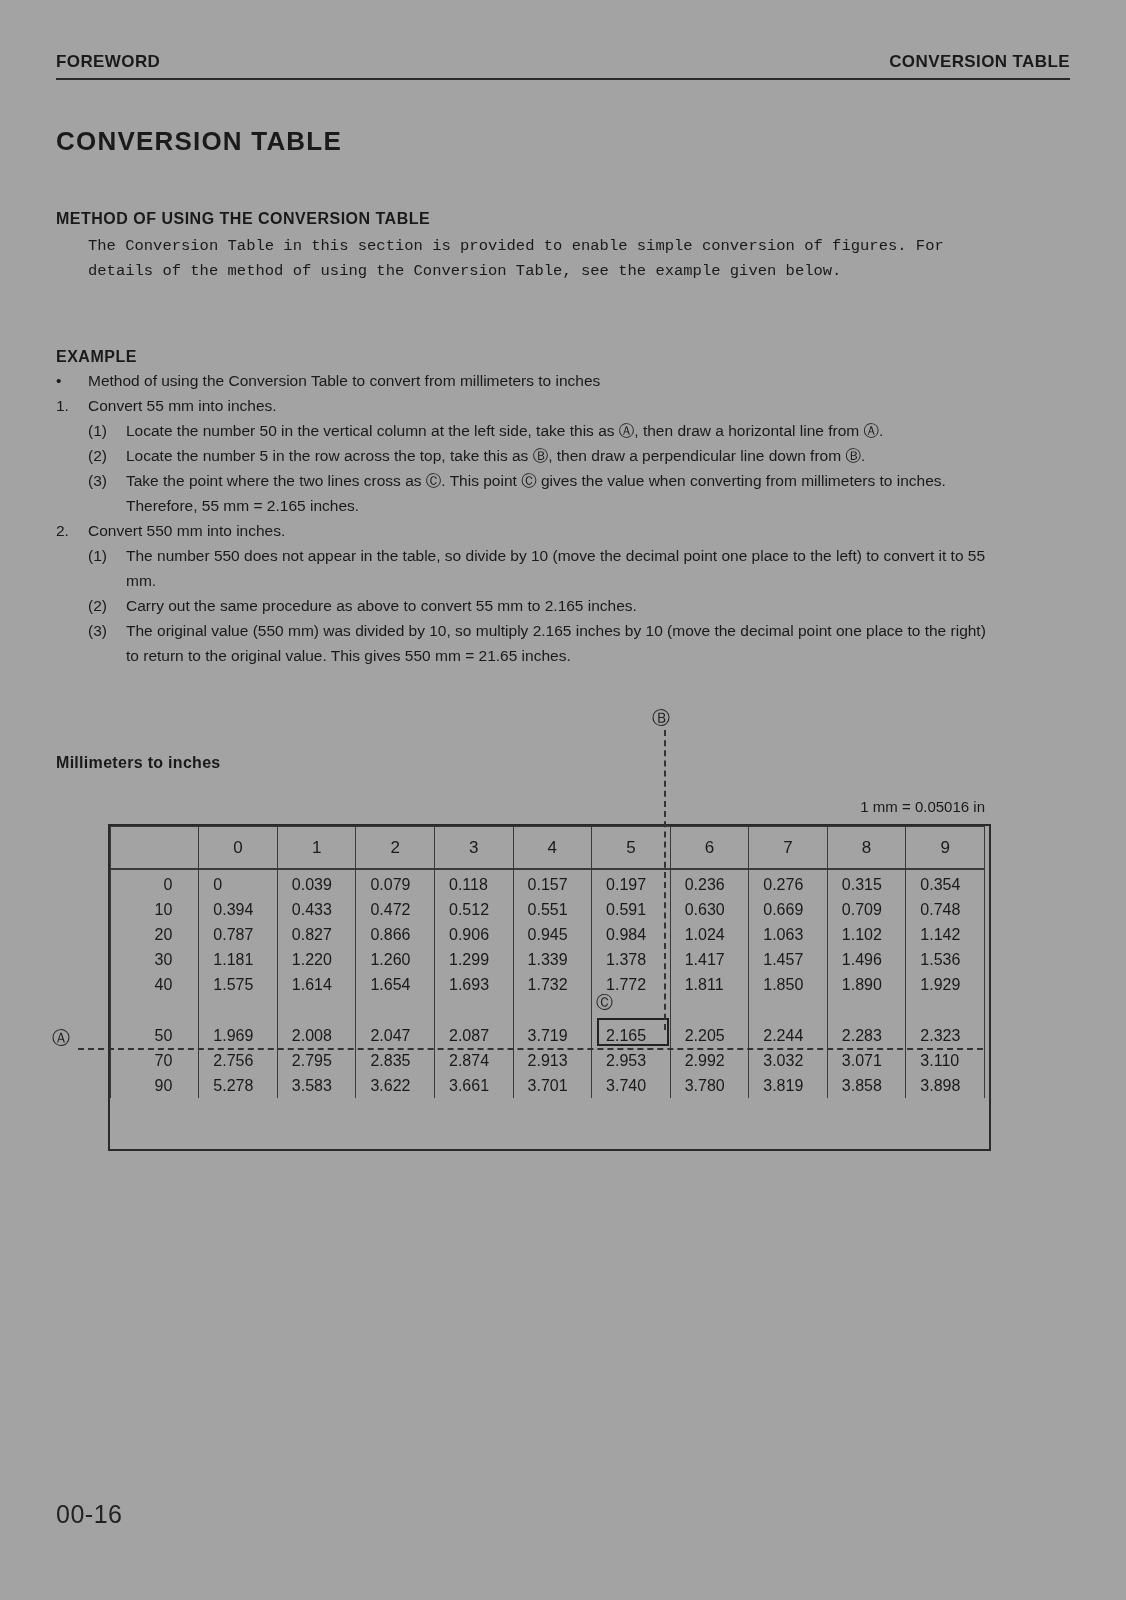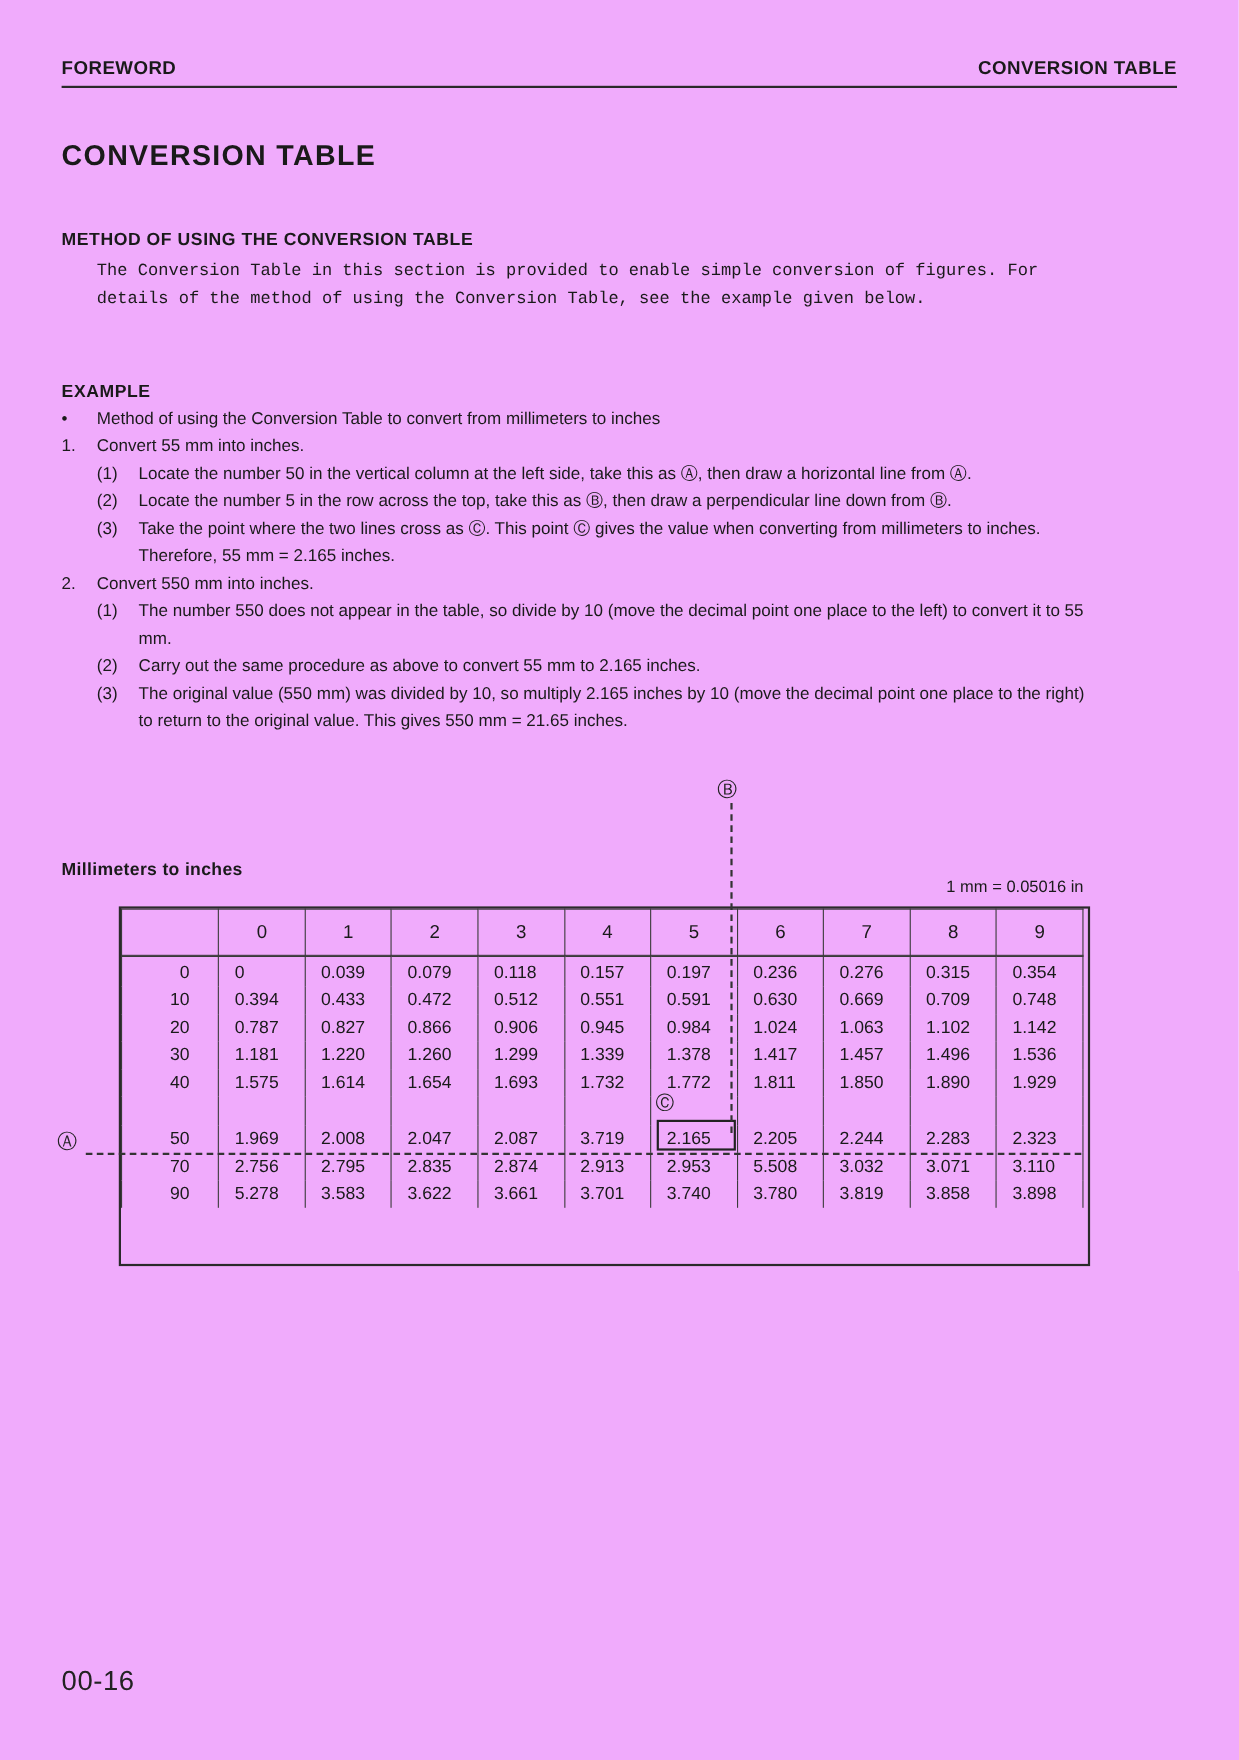--- a/index.html
+++ b/index.html
@@ -12,21 +12,21 @@
     height: 1600px;
     position: relative;
     font-family: "Liberation Sans", sans-serif;
     color: #111111;
     overflow: hidden;
   }
 
   .page {
     position: absolute;
     inset: 0;
-    background: #f0abfc;
+    background: #a3a3a3;
   }
 
   
   .run-head {
     position: absolute;
     left: 56px;
     right: 56px;
     top: 52px;
     height: 30px;
   }
@@ -116,21 +116,20 @@
 
   
   .tbl-title {
     position: absolute;
     left: 56px;
     top: 754px;
     font-size: 16px;
     font-weight: bold;
     letter-spacing: 0.3px;
     color: #1a1a1a;
-    margin-top: 28px;
   }
   .unit-note {
     position: absolute;
     right: 141px;
     top: 798px;
     font-size: 15px;
     color: #1a1a1a;
     white-space: nowrap;
   }
 
@@ -245,21 +244,20 @@
   }
 
   
   .folio {
     position: absolute;
     left: 56px;
     top: 1500px;
     font-size: 25px;
     letter-spacing: 0.5px;
     color: #222222;
-    margin-top: 14px;
   }
 </style>
 </head>
 <body>
 
 <div class="page">
 
   <div class="run-head">
     <div class="left">FOREWORD</div>
     <div class="right">CONVERSION TABLE</div>
@@ -441,21 +439,21 @@
           <td class="val">2.323</td>
         </tr>
         <tr>
           <td class="rowlab">70</td>
           <td class="val">2.756</td>
           <td class="val">2.795</td>
           <td class="val">2.835</td>
           <td class="val">2.874</td>
           <td class="val">2.913</td>
           <td class="val">2.953</td>
-          <td class="val">5.508</td>
+          <td class="val">2.992</td>
           <td class="val">3.032</td>
           <td class="val">3.071</td>
           <td class="val">3.110</td>
         </tr>
         <tr>
           <td class="rowlab">90</td>
           <td class="val">5.278</td>
           <td class="val">3.583</td>
           <td class="val">3.622</td>
           <td class="val">3.661</td>

